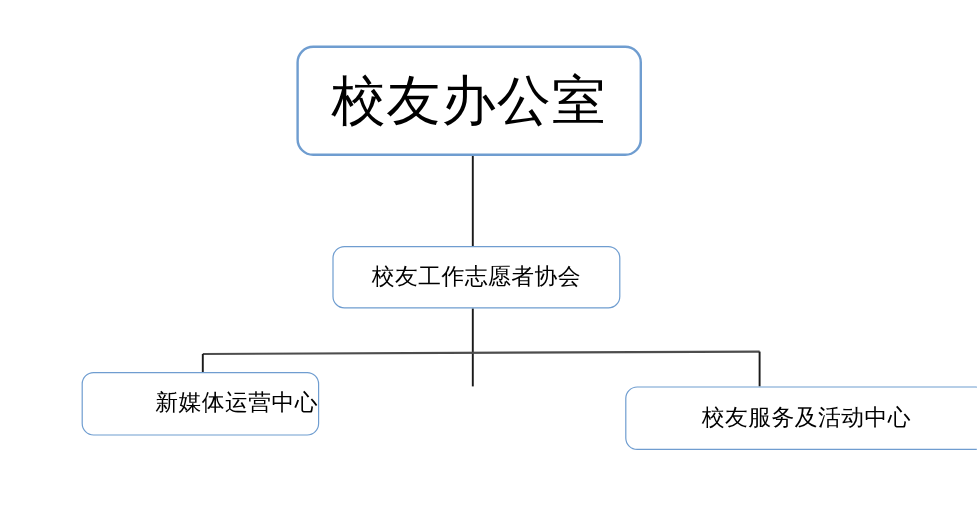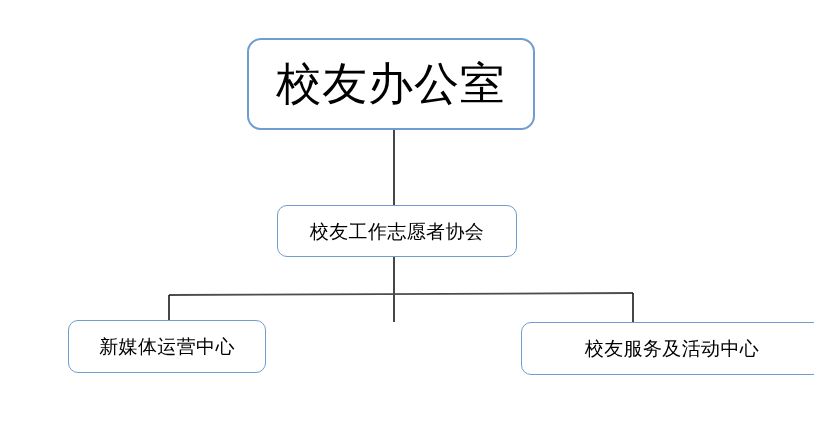--- a/index.html
+++ b/index.html
@@ -63,23 +63,24 @@
     width: 240px;
     height: 52px;
   }
   #node-association .node-label {
     font-size: 19px;
     text-align: right;
   }
   
   #node-newmedia {
     left: 68px;
-    top: 320px;
+    top: 310px;
     width: 198px;
     height: 53px;
+    justify-content: flex-end;
   }
   #node-secretariat {
     left: 333px;
     top: 322px;
     width: 124px;
     height: 53px;
   }
   #node-service {
     left: 521px;
     top: 322px;

